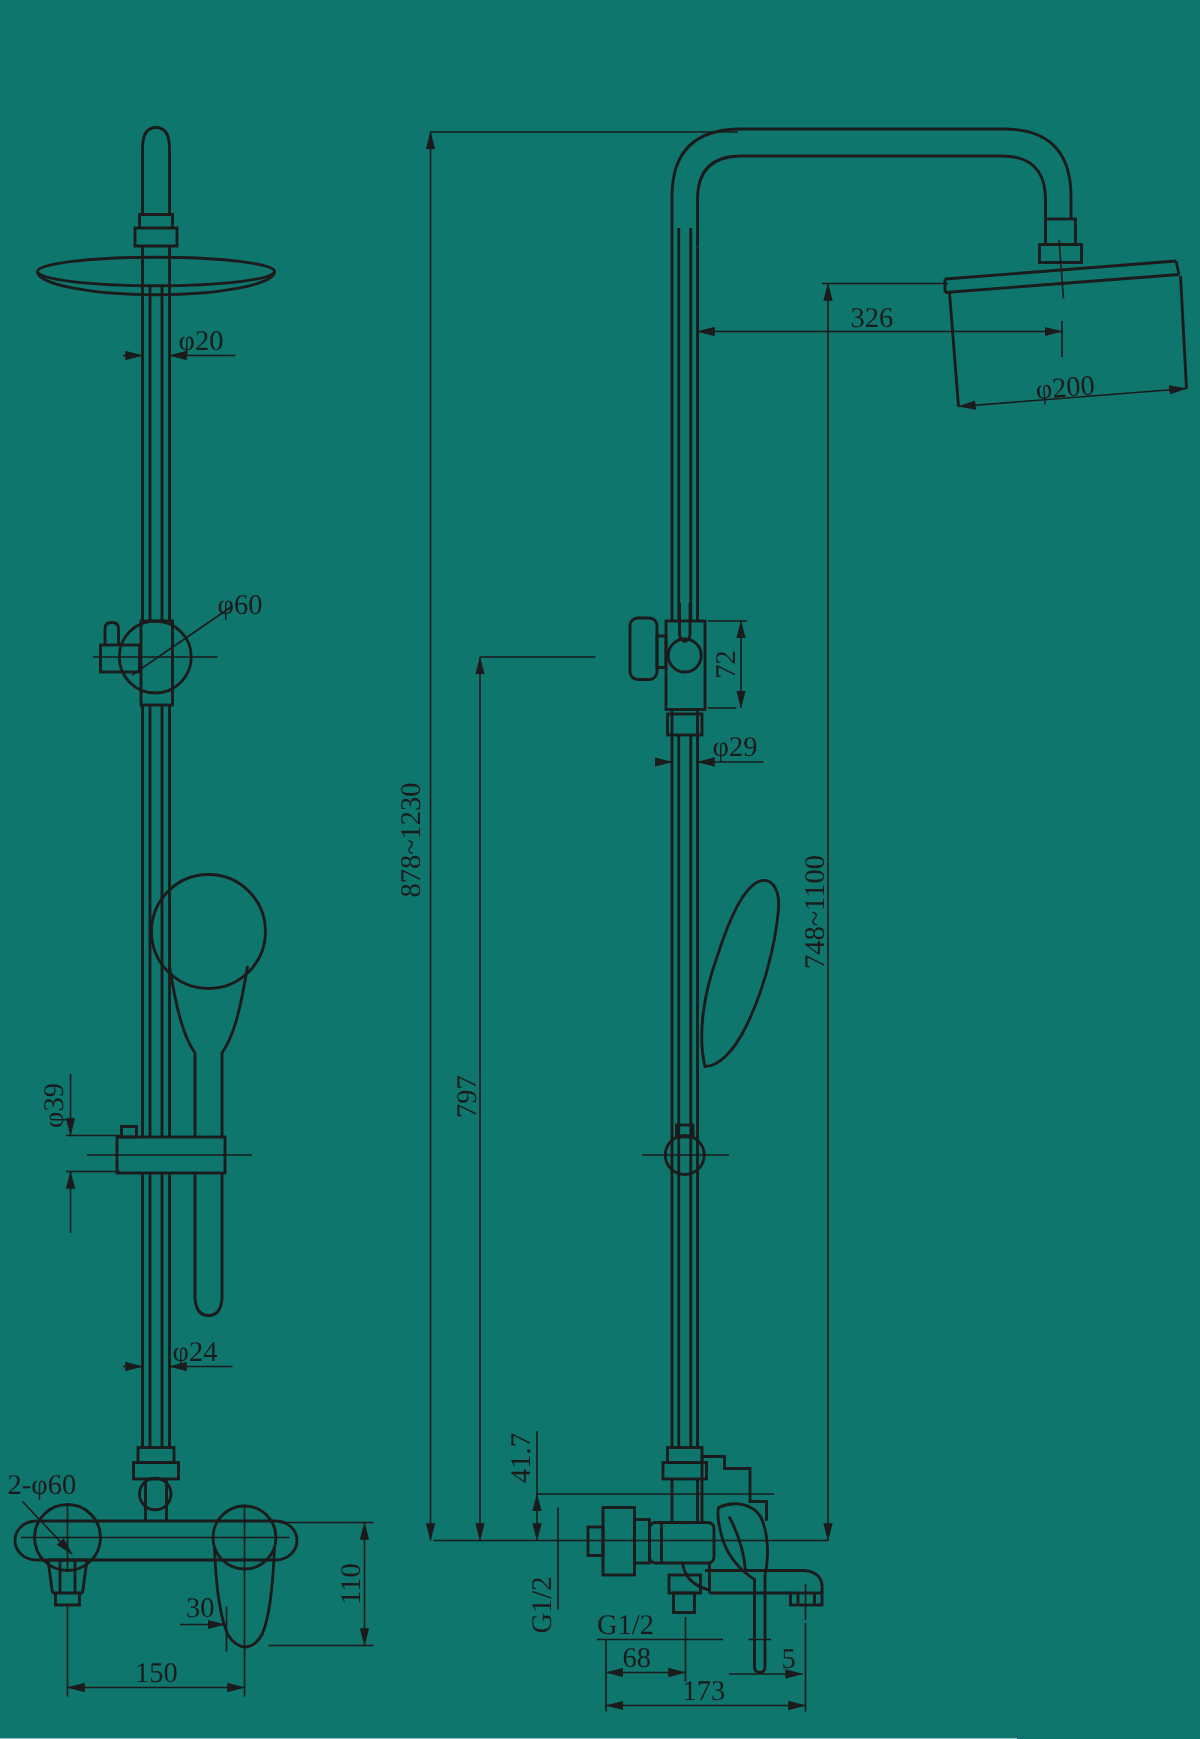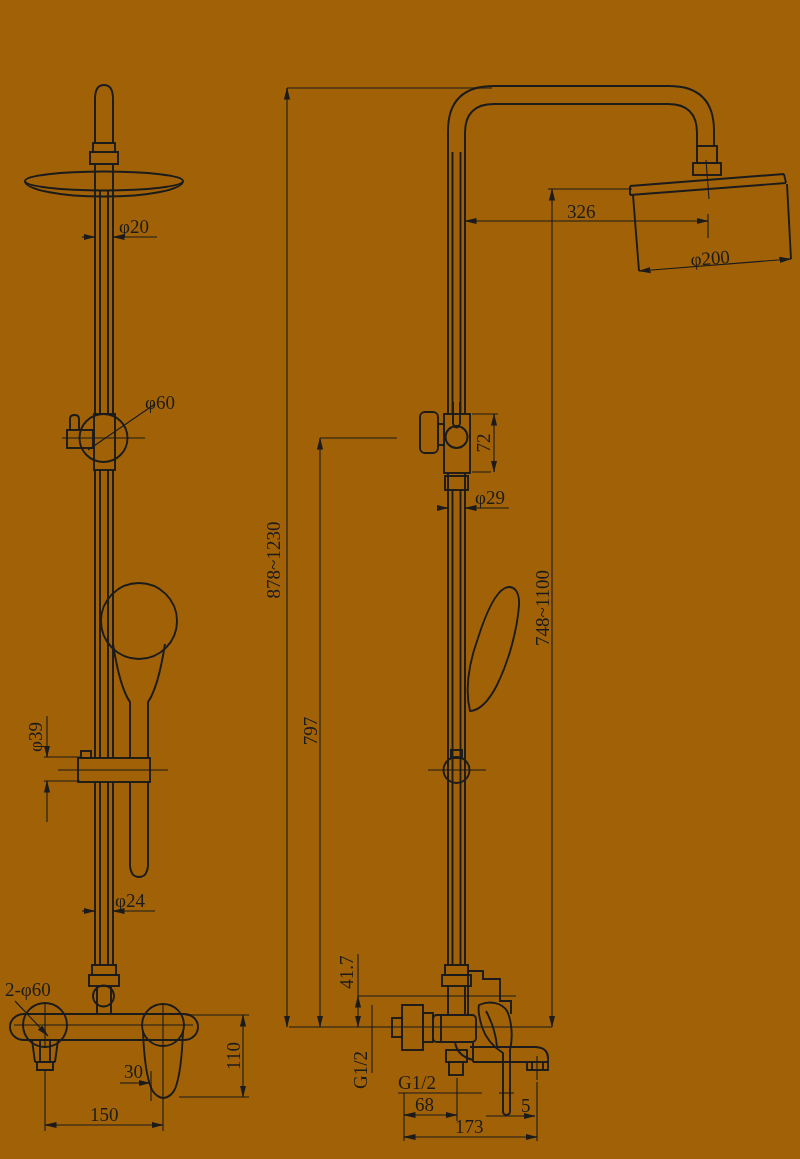--- a/index.html
+++ b/index.html
@@ -1,17 +1,17 @@
 <!DOCTYPE html>
 <html><head>
 <meta charset="utf-8">
 <title>Shower Set Technical Drawing</title>
 <style>
   html,body{margin:0;padding:0;background:#ffffff;}
-  .page{width:800px;height:1159px;background:#a16207;position:relative;overflow:hidden;}
+  .page{width:800px;height:1159px;background:#0f766e;position:relative;overflow:hidden;}
   svg{display:block;}
   .ln{stroke:#1b1b1b;stroke-width:1.9;fill:none;stroke-linejoin:miter;}
   .tn{stroke:#1b1b1b;stroke-width:1.1;fill:none;}
   .dim{font-family:"Liberation Serif","DejaVu Serif",serif;font-size:19px;fill:#1b1b1b;}
 </style>
 </head>
 <body>
 
 <div class="page">
 <svg width="800" height="1159" viewBox="0 0 800 1159" xmlns="http://www.w3.org/2000/svg">

